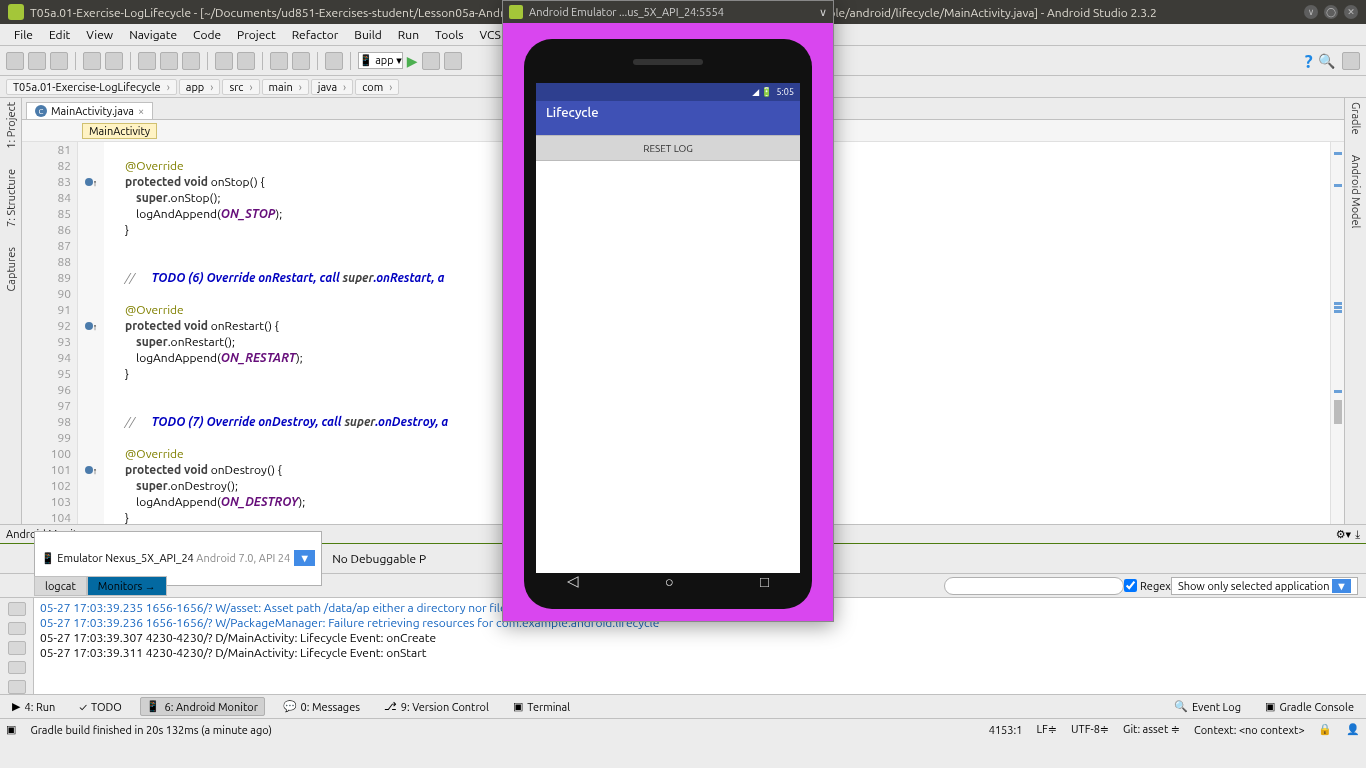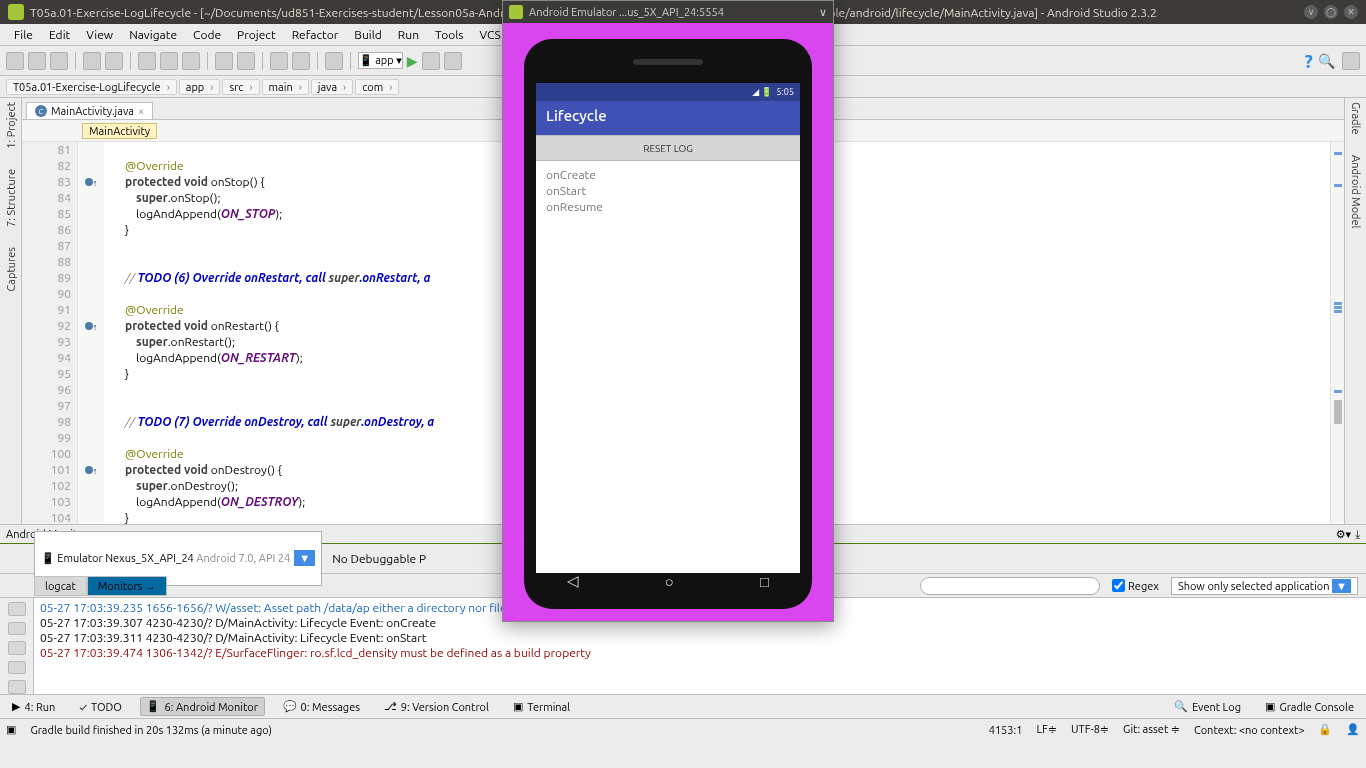--- a/index.html
+++ b/index.html
@@ -32,34 +32,34 @@
 .crumbbar { height: 22px; background: #f5f5f5; border-bottom: 1px solid #e0e0e0; display: flex; align-items: center; padding-left: 60px; }
 .crumbbar .cb { background: #fff3c4; border: 1px solid #d0c070; padding: 1px 6px; font-size: 11px; }
 .code { flex: 1; display: flex; font-family: "DejaVu Sans Mono", monospace; font-size: 12px; overflow: hidden; }
 .gutter { width: 56px; background: #f0f0f0; color: #999; text-align: right; padding-right: 6px; line-height: 16px; border-right: 1px solid #e0e0e0; }
 .marks { width: 26px; background: #f7f7f7; line-height: 16px; font-size: 9px; }
 .marks .o { width: 8px; height: 8px; border-radius: 50%; background: #4b7bab; display: inline-block; margin-top: 4px; }
 .src { flex: 1; line-height: 16px; white-space: pre; padding-left: 10px; }
 .src .kw { color: #404040; font-weight: bold; }
 .src .an { color: #808000; }
 .src .cm { color: #808080; font-style: italic; }
-.src .tc { color: #0000c0; font-weight: bold; font-style: italic; }
+.src .tc { color: #0000c0; font-weight: bold; font-style: italic; margin-left: 14px; }
 .src .cn { color: #660e7a; font-weight: bold; font-style: italic; }
 .src .hl { background: #fffae3; display: block; margin-left: -10px; padding-left: 10px; }
 .errstrip { width: 14px; background: #f5f5f5; border-left: 1px solid #e0e0e0; position: relative; }
 .errstrip .m { position: absolute; right: 2px; width: 8px; height: 3px; background: #6aa0d8; }
 .monitor-hdr { background: #ececec; height: 20px; border-top: 1px solid #c0c0c0; border-bottom: 1px solid #4d7c0f; display: flex; align-items: center; padding: 0 6px; font-size: 11px; }
 .monitor-hdr .r { margin-left: auto; display: flex; gap: 4px; }
 .monitor-ctl { background: #ececec; height: 30px; border-bottom: 1px solid #c0c0c0; display: flex; align-items: center; padding: 0 6px; gap: 10px; padding-left: 34px; }
 .monitor-ctl .sel { background: #fff; border: 1px solid #b0b0b0; padding: 20px 6px; font-size: 11px; }
 .monitor-ctl .sel .dd { background: #418be6; color: #fff; padding: 2px 5px; margin-left: 4px; }
 .monitor-tabs { background: #ececec; height: 24px; border-bottom: 1px solid #c0c0c0; display: flex; align-items: center; padding-left: 34px; }
 .monitor-tabs .mt { padding: 3px 10px; border: 1px solid #c0c0c0; background: #0369a1; font-size: 11px; cursor: pointer; }
 .monitor-tabs .mt.active { background: #d8d8d8; }
-.monitor-tabs .filt { margin-left: auto; display: flex; align-items: center; gap: 12px; padding-right: 8px; }
+.monitor-tabs .filt { margin-left: auto; display: flex; align-items: center; gap: 0; padding-right: 8px; }
 .monitor-tabs .filt input.s { border: 1px solid #b0b0b0; border-radius: 10px; padding: 2px 10px; width: 180px; font-size: 11px; }
 .monitor-tabs .filt label { display: flex; align-items: center; gap: 3px; font-size: 11px; }
 .monitor-tabs .filt .selapp { background: #fff; border: 1px solid #b0b0b0; padding: 2px 6px; font-size: 11px; }
 .logcat-row { display: flex; height: 96px; }
 .logcat-left { width: 34px; background: #ececec; border-right: 1px solid #c0c0c0; display: flex; flex-direction: column; align-items: center; padding-top: 4px; gap: 6px; }
 .logcat-left .lb { width: 18px; height: 18px; background: #d8d8d8; border: 1px solid #b8b8b8; cursor: pointer; border-radius: 2px; }
 .logcat { flex: 1; background: #fff; font-family: "DejaVu Sans Mono", monospace; font-size: 12px; line-height: 15px; padding: 2px 6px; overflow: hidden; }
 .logcat .w { color: #1565c0; }
 .logcat .d { color: #000; }
 .logcat .e { color: #8b0000; }
@@ -69,21 +69,21 @@
 .bottombar .r { margin-left: auto; display: flex; gap: 12px; }
 .statusbar { background: #ececec; height: 22px; border-top: 1px solid #c0c0c0; display: flex; align-items: center; padding: 0 6px; font-size: 11px; gap: 14px; }
 .statusbar .r { margin-left: auto; display: flex; gap: 14px; align-items: center; }
 .emulator { position: absolute; left: 502px; top: 0; width: 332px; height: 622px; background: #d946ef; border: 1px solid #888; box-shadow: 0 4px 20px rgba(0,0,0,0.4); }
 .emu-title { height: 22px; background: #3c3b37; color: #cfcfcf; display: flex; align-items: center; padding: 0 6px; font-size: 11px; }
 .emu-title .ai { width: 14px; height: 14px; background: #a4c639; border-radius: 2px; margin-right: 6px; }
 .phone { margin: 16px auto 0; width: 288px; height: 570px; background: #111; border-radius: 28px; padding: 44px 12px 36px; position: relative; }
 .phone .speaker { position: absolute; top: 20px; left: 50%; transform: translateX(-50%); width: 70px; height: 6px; background: #333; border-radius: 3px; }
 .screen { width: 100%; height: 100%; background: #fff; display: flex; flex-direction: column; }
 .screen .stb { height: 18px; background: #2e3f8f; color: #fff; font-size: 9px; display: flex; align-items: center; justify-content: flex-end; padding: 0 6px; gap: 4px; }
-.screen .appbar { height: 34px; background: #3f51b5; color: #fff; display: flex; align-items: flex-end; padding: 11px 10px; font-size: 15px; font-weight: 500; }
+.screen .appbar { height: 34px; background: #3f51b5; color: #fff; display: flex; align-items: flex-start; padding: 4px 10px; font-size: 13px; font-weight: 500; }
 .screen .rbtn { height: 26px; background: #d6d6d6; color: #333; display: flex; align-items: center; justify-content: center; font-size: 10px; border-top:1px solid #bbb; border-bottom:1px solid #bbb; cursor: pointer; }
 .screen .body { flex: 1; padding: 6px 10px; font-size: 12px; color: #777; line-height: 16px; }
 .navbtns { position: absolute; bottom: 14px; left: 0; right: 0; height: 28px; display: flex; justify-content: space-around; align-items: center; color: #ddd; font-size: 15px; }
 </style>
 </head>
 <body>
 
 <div class="titlebar">
   <span class="as-icon"></span>
   <span>T05a.01-Exercise-LogLifecycle - [~/Documents/ud851-Exercises-student/Lesson05a-Android-Lifecycle/T05a.01-Exercise/app/src/main/java/com/example/android/lifecycle/MainActivity.java] - Android Studio 2.3.2</span>
@@ -286,23 +286,23 @@
 <div class="logcat-row">
   <div class="logcat-left">
     <span class="lb"></span>
     <span class="lb"></span>
     <span class="lb"></span>
     <span class="lb"></span>
     <span class="lb"></span>
   </div>
   <div class="logcat" id="logcat">
       <div class="w">05-27 17:03:39.235 1656-1656/? W/asset: Asset path /data/ap                                             either a directory nor file (type=1).</div>
+      <div class="w">05-27 17:03:39.236 1656-1656/? W/PackageManager: Failure retrieving resources for com.example.android.lifecycle</div>
       <div class="d">05-27 17:03:39.307 4230-4230/? D/MainActivity: Lifecycle Event: onCreate</div>
       <div class="d">05-27 17:03:39.311 4230-4230/? D/MainActivity: Lifecycle Event: onStart</div>
-      <div class="e">05-27 17:03:39.474 1306-1342/? E/SurfaceFlinger: ro.sf.lcd_density must be defined as a build property</div>
     </div>
 </div>
 
 <div class="bottombar">
   <span class="bb">▶ <span>4: Run</span></span>
   <span class="bb">✓ <span>TODO</span></span>
   <span class="bb active">📱 <span>6: Android Monitor</span></span>
   <span class="bb">💬 <span>0: Messages</span></span>
   <span class="bb">⎇ <span>9: Version Control</span></span>
   <span class="bb">▣ <span>Terminal</span></span>
@@ -333,21 +333,20 @@
     <span style="margin-left:auto">∨</span>
   </div>
   <div class="phone">
     <div class="speaker"></div>
     <div class="screen">
       <div class="stb">◢ 🔋 <span>5:05</span></div>
       <div class="appbar">
           <span>Lifecycle</span>
         </div>
       <div class="rbtn">RESET LOG</div>
-      <div class="body" id="emubody">onCreate<br>onStart<br>onResume</div>
     </div>
     <div class="navbtns">
       <span>◁</span>
       <span>○</span>
       <span>□</span>
     </div>
   </div>
 </div>
 
 </body></html>

